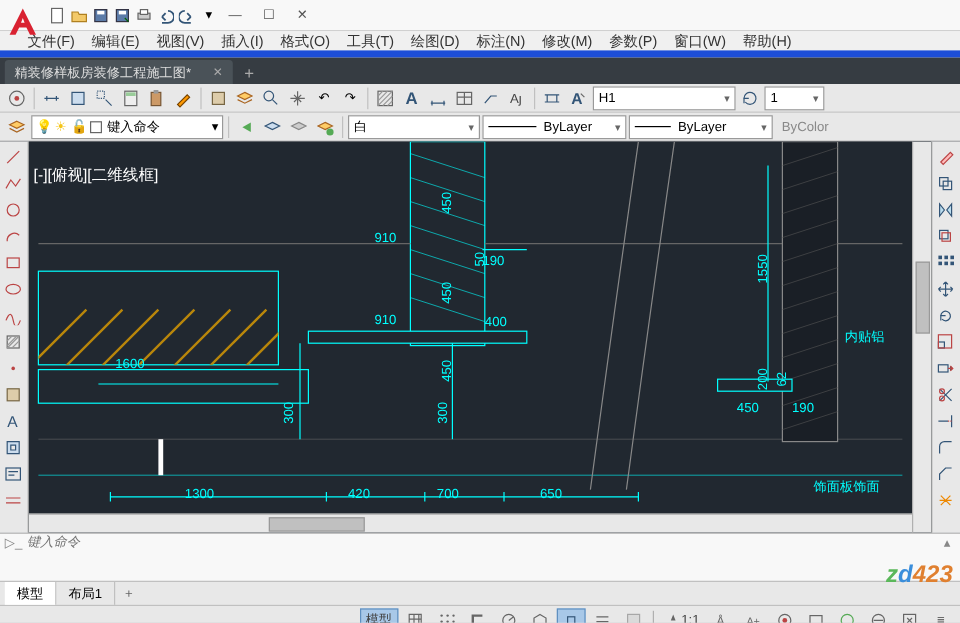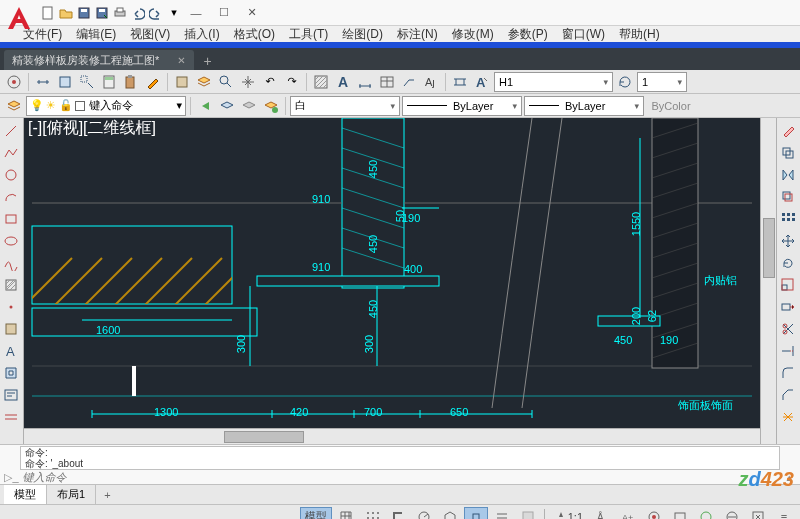--- a/index.html
+++ b/index.html
@@ -28,21 +28,21 @@
 .rib-combo .arrow{margin-left:auto;color:#666;font-size:9px}
 .proprow{height:24px;background:#e8e8e8;border-bottom:1px solid #c0c0c0;display:flex;align-items:center;padding:0 4px;gap:2px}
 .layer-combo{height:20px;background:#fff;border:1px solid #999;display:flex;align-items:center;font-size:11px;width:160px;padding:0 3px;cursor:pointer}
 .layer-combo .sw{width:10px;height:10px;background:#fff;border:1px solid #666;margin-right:4px}
 .color-combo{width:110px}
 .prop-combo{width:120px}
 .work{display:flex;height:326px;background:#212830}
 .tool-left{width:24px;background:#e8e8e8;border-right:1px solid #b0b0b0;display:flex;flex-direction:column;padding-top:2px}
 .tool-left .tb{width:22px;height:22px;display:flex;align-items:center;justify-content:center;cursor:pointer}
 .canvas{flex:1;background:#212830;position:relative;overflow:hidden}
-.vp-label{position:absolute;top:0;left:4px;color:#fff;font-size:16px;z-index:5}
+.vp-label{position:absolute;top:19px;left:4px;color:#fff;font-size:13px;z-index:5}
 .tool-right{width:24px;background:#e8e8e8;border-left:1px solid #b0b0b0;display:flex;flex-direction:column;padding-top:2px}
 .tool-right .tb{width:22px;height:22px;display:flex;align-items:center;justify-content:center;cursor:pointer}
 .cmdline{height:40px;background:#f8f8f8;border-top:1px solid #c0c0c0;display:flex;flex-direction:column}
 .cmd-hist{height:24px;background:#fff;border:1px solid #c0c0c0;margin:1px 20px 0 20px;padding:0 4px;font-size:10px;line-height:11px;color:#333;overflow:hidden}
 .cmd-input{height:14px;display:flex;align-items:center;padding:0 4px;gap:4px}
 .cmd-input input{flex:1;border:none;background:transparent;font-size:11px;color:#888;font-style:italic;outline:none}
 .modeltabs{height:20px;background:#e8e8e8;border-top:1px solid #c0c0c0;display:flex;align-items:center;padding:0 4px;gap:0}
 .mtab{padding:2px 10px;font-size:11px;cursor:pointer;border-right:1px solid #c0c0c0}
 .mtab.active{background:#fff}
 .mtab-add{padding:2px 8px;cursor:pointer;color:#666}
@@ -457,21 +457,21 @@
     <div class="dim dimv" style="left:370px;top:92px">50</div>
     <div class="dim" style="left:380px;top:145px">400</div>
     <div class="dim dimv" style="left:340px;top:45px">450</div>
     <div class="dim dimv" style="left:340px;top:120px">450</div>
     <div class="dim dimv" style="left:340px;top:185px">450</div>
     <div class="dim dimv" style="left:600px;top:100px">1550</div>
     <div class="dim dimv" style="left:603px;top:192px">200</div>
     <div class="dim dimv" style="left:622px;top:192px">62</div>
     <div class="dim" style="left:590px;top:216px">450</div>
     <div class="dim" style="left:636px;top:216px">190</div>
-    <div class="dim" style="left:72px;top:206px">1600</div>
+    <div class="dim" style="left:72px;top:180px">1600</div>
     <div class="dim dimv" style="left:208px;top:220px">300</div>
     <div class="dim dimv" style="left:336px;top:220px">300</div>
     <div class="dim" style="left:130px;top:288px">1300</div>
     <div class="dim" style="left:266px;top:288px">420</div>
     <div class="dim" style="left:340px;top:288px">700</div>
     <div class="dim" style="left:426px;top:288px">650</div>
     <div class="dim" style="left:680px;top:155px;color:#0ff">内贴铝</div>
     <div class="dim" style="left:654px;top:280px;color:#0ff">饰面板饰面</div>
 
     <div class="scrollbar-v">
@@ -565,24 +565,20 @@
       </div>
     <div class="tb">
         <svg width="16" height="16">
           <path d="M8 8l-4-4M8 8l4-4M8 8l-4 4M8 8l4 4M8 8l-5 0M8 8l5 0" stroke="#e80"></path>
         </svg>
       </div>
   </div>
 </div>
 
 <div class="cmdline">
-  <div class="cmd-hist">
-    <div>命令:</div>
-    <div>命令: '_about</div>
-  </div>
   <div class="cmd-input">
     <span style="color:#888">▷_</span>
     <input placeholder="键入命令" style="">
     <span style="color:#888;padding:0 4px">▴</span>
   </div>
 </div>
 
 <div class="modeltabs">
   <span class="mtab active">模型</span>
   <span class="mtab">布局1</span>

